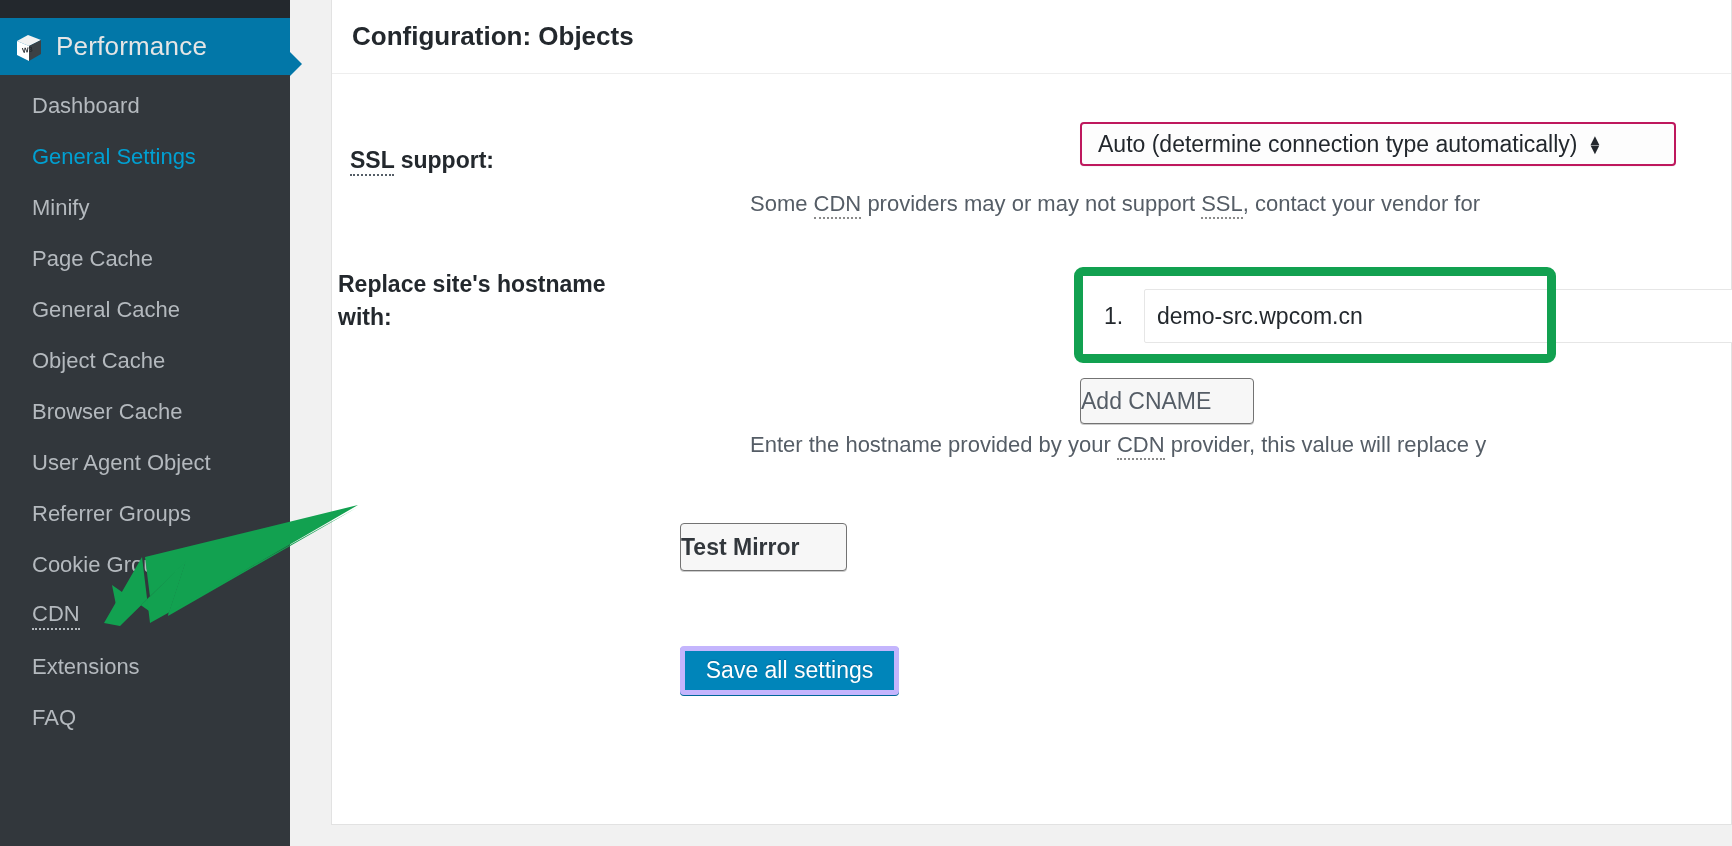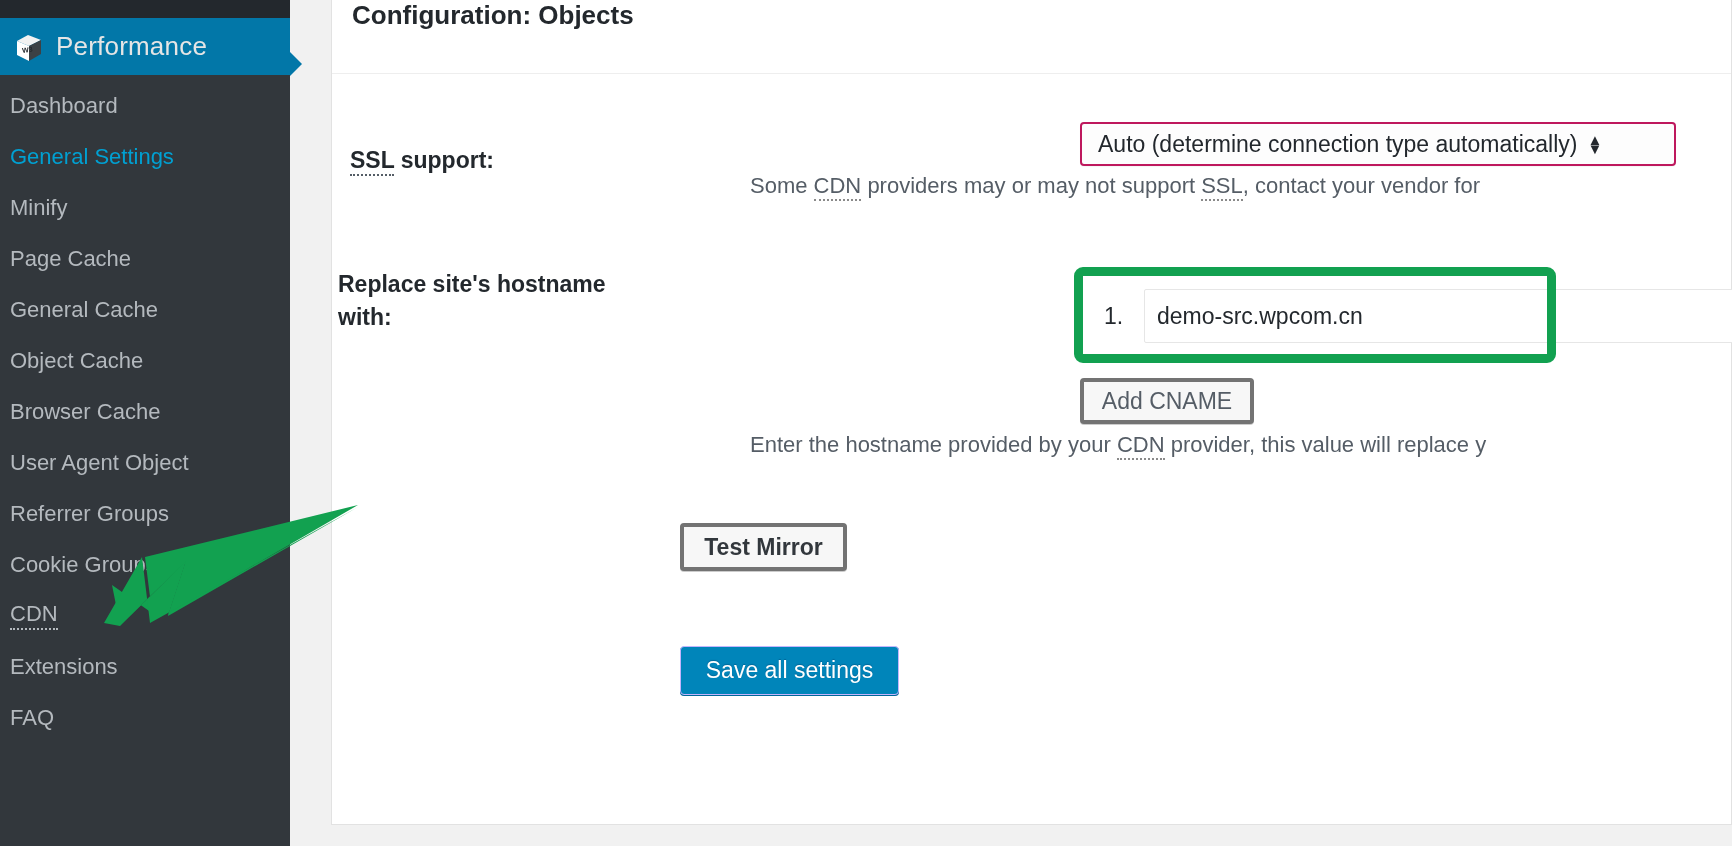--- a/index.html
+++ b/index.html
@@ -46,21 +46,21 @@
     left: 290px; top: 34px;
     width: 0; height: 0;
     border-top: 12px solid transparent;
     border-bottom: 12px solid transparent;
     border-left: 12px solid #0277a8;
   }
   #menu { position: absolute; left: 0; top: 80px; width: 290px; }
   .menu-item {
     height: 51px;
     display: flex; align-items: center;
-    padding-left: 10px;
+    padding-left: 32px;
     color: #b4b9be;
     font-size: 22px;
     font-weight: 400;
     white-space: nowrap;
   }
   .menu-item.active { color: #00a0d2; }
   .menu-item .abbr-dotted {
     border-bottom: 2px dotted #b4b9be;
     padding-bottom: 1px;
   }
@@ -74,21 +74,21 @@
   #panel {
     position: absolute; left: 41px; top: 0;
     width: 1401px; height: 825px;
     background: #ffffff;
     border: 1px solid #e2e2e2;
     border-top: none;
   }
   #panel-header {
     height: 74px;
     border-bottom: 1px solid #eeeeee;
-    display: flex; align-items: flex-start;
+    display: flex; align-items: center;
     padding-left: 20px;
   }
   #panel-title {
     font-size: 26px;
     font-weight: bold;
     color: #23282d;
   }
 
   .field-label {
     position: absolute;
@@ -170,41 +170,41 @@
     width: 482px; height: 96px;
     border: 9px solid #12a150;
     border-radius: 9px;
     pointer-events: none;
     z-index: 5;
   }
 
   .btn-secondary {
     position: absolute;
     background: #f7f7f7;
-    border: 4px solid #737373;
+    border: 1px solid #737373;
     border-radius: 4px;
     box-shadow: 0 1px 0 #cccccc;
     color: #555d66;
     font-size: 23px;
     font-family: "Liberation Sans", sans-serif;
-    display: flex; align-items: center; justify-content: center;
+    display: flex; align-items: center; justify-content: flex-start;
     cursor: pointer;
   }
   #add-cname-btn { left: 748px; top: 378px; width: 174px; height: 46px; }
   #test-mirror-btn {
     left: 348px; top: 523px; width: 167px; height: 48px;
     font-weight: bold; color: #32373c;
   }
 
   #save-btn {
     position: absolute;
     left: 348px; top: 646px;
     width: 219px; height: 49px;
     background: #0085ba;
-    border: 1px solid #c4b5fd;
+    border: 5px solid #c4b5fd;
     border-radius: 4px;
     box-shadow: 0 1px 0 #006799;
     color: #ffffff;
     font-size: 23px;
     font-family: "Liberation Sans", sans-serif;
     text-shadow: 0 -1px 1px #006799;
     display: flex; align-items: center; justify-content: center;
     cursor: pointer;
   }
 
@@ -295,21 +295,21 @@
       </div>
 
       <div id="ssl-select">
         <span>Auto (determine connection type automatically)</span>
         <span class="spinner-glyph">
           <span>▲</span>
             <span>▼</span>
         </span>
       </div>
 
-      <div class="helptext" style="left:418px; top:173px;">
+      <div class="helptext" style="left:418px; top:191px;">
         <span>Some </span><span class="abbr-light">CDN</span><span> providers may or may not support </span><span class="abbr-light">SSL</span><span>, contact your vendor for</span>
       </div>
 
       <div class="field-label" style="left:6px; top:268px; width:330px;">
         <span>Replace site's hostname</span><br>
         <span>with:</span>
       </div>
 
       <div id="cname-row">
         <span id="cname-index">1.</span>

